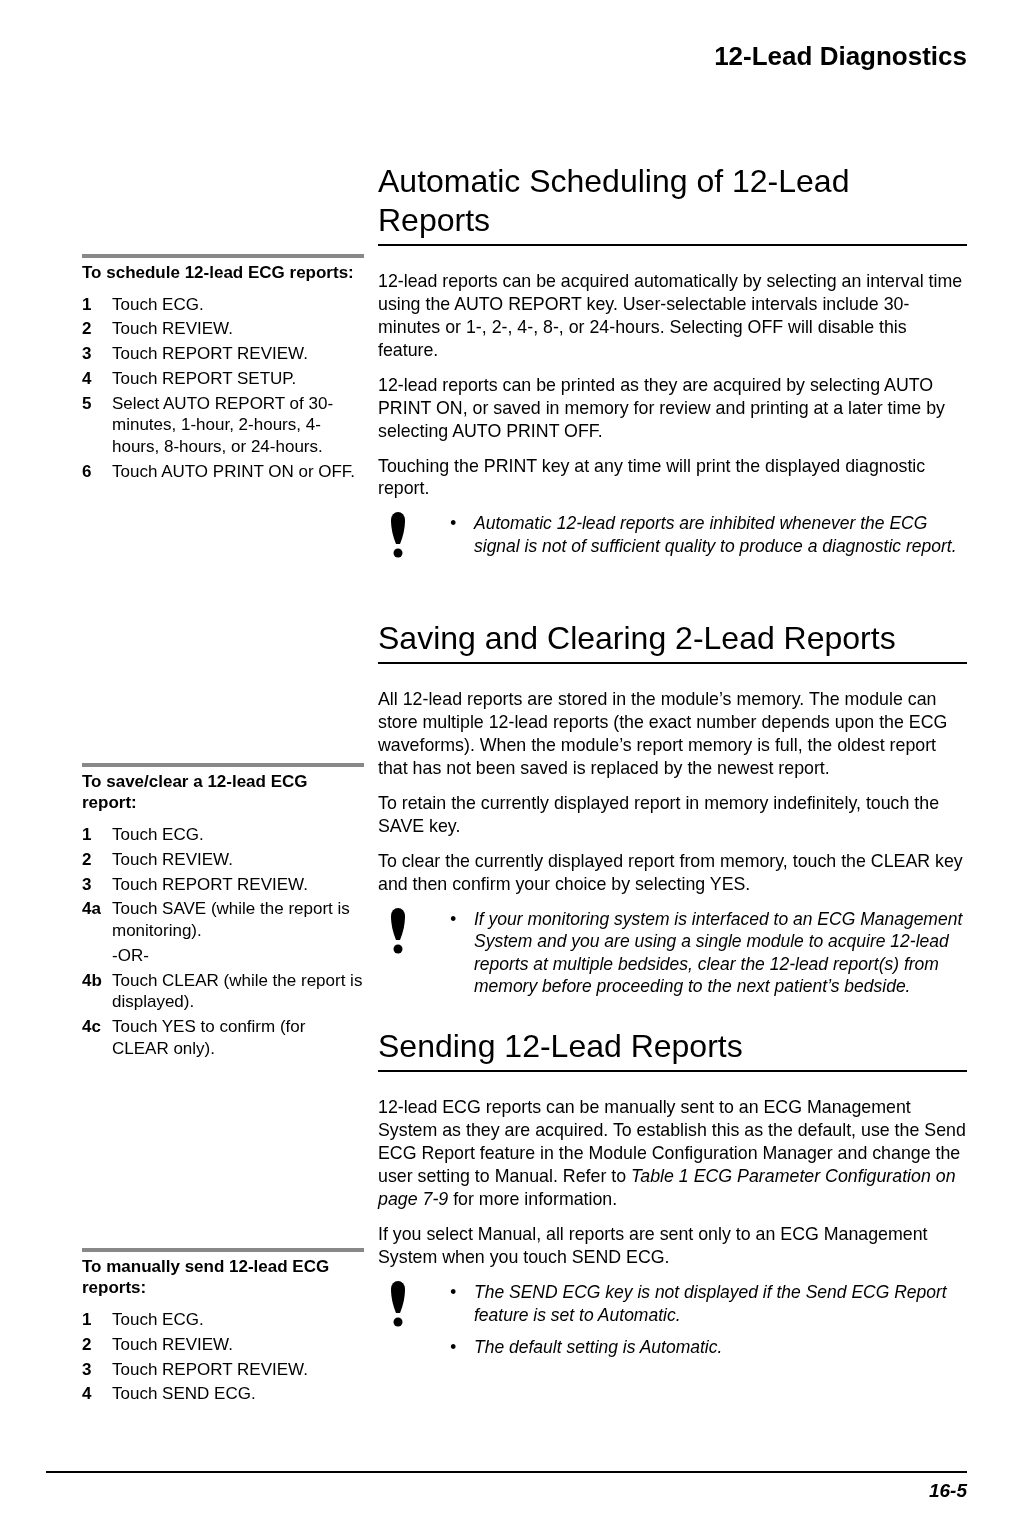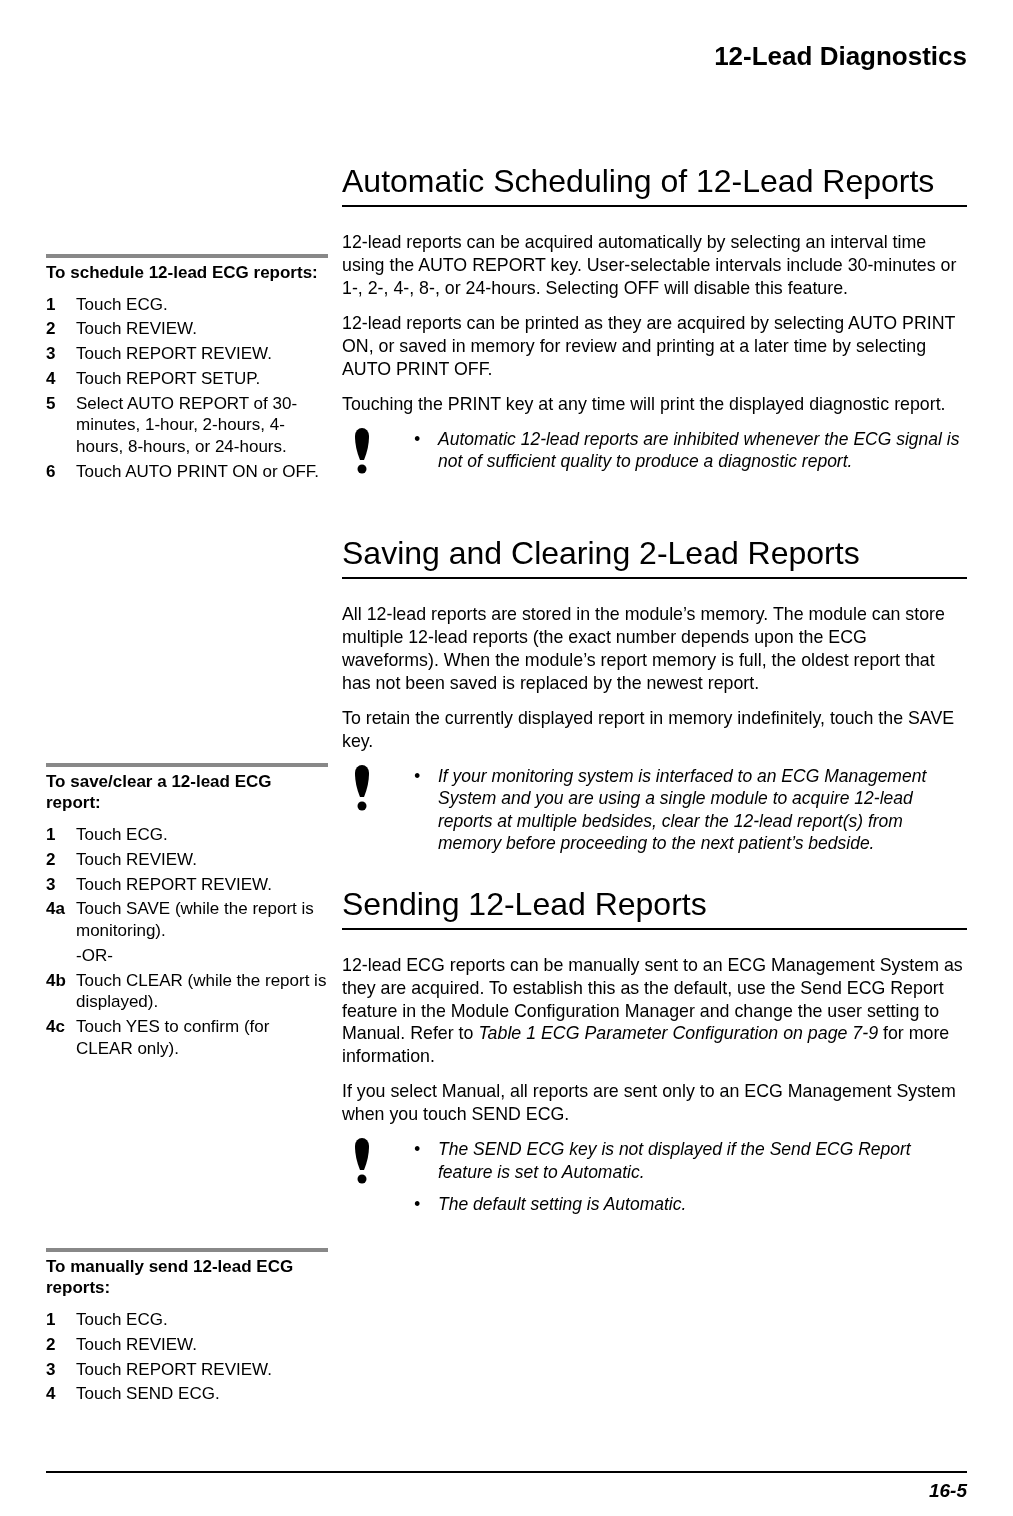--- a/index.html
+++ b/index.html
@@ -26,20 +26,21 @@
     margin-bottom: 88px;
   }
   .content {
     display: flex;
     gap: 14px;
     flex: 1;
   }
   .sidebar {
     width: 282px;
     flex-shrink: 0;
+    margin-left: 36px;
   }
   .main {
     flex: 1;
   }
   .side-block {
     margin-bottom: 60px;
   }
   .side-block-rule {
     border-top: 4px solid #888;
     margin-bottom: 4px;
@@ -258,20 +259,21 @@
               <span class="ntxt">Automatic 12-lead reports are inhibited whenever the ECG signal is not of sufficient quality to produce a diagnostic report.</span>
             </div>
         </div>
       </div>
 
       <div class="section-spacer-lg"></div>
 
       <h1>Saving and Clearing 2-Lead Reports</h1>
       <p>All 12-lead reports are stored in the module’s memory. The module can store multiple 12-lead reports (the exact number depends upon the ECG waveforms). When the module’s report memory is full, the oldest report that has not been saved is replaced by the newest report.</p>
       <p>To retain the currently displayed report in memory indefinitely, touch the SAVE key.</p>
+      <p>To clear the currently displayed report from memory, touch the CLEAR key and then confirm your choice by selecting YES.</p>
       <div class="note" style="margin-bottom:20px;">
         <div class="note-icon">
           <svg class="excl-svg" viewBox="0 0 16 46">
               <ellipse cx="8" cy="8" rx="7" ry="8" fill="#000"></ellipse>
               <path d="M1 8 Q1 20 6 32 L10 32 Q15 20 15 8 Z" fill="#000"></path>
               <circle cx="8" cy="41" r="4.5" fill="#000"></circle>
             </svg>
         </div>
         <div class="note-body">
           <div class="note-item">

